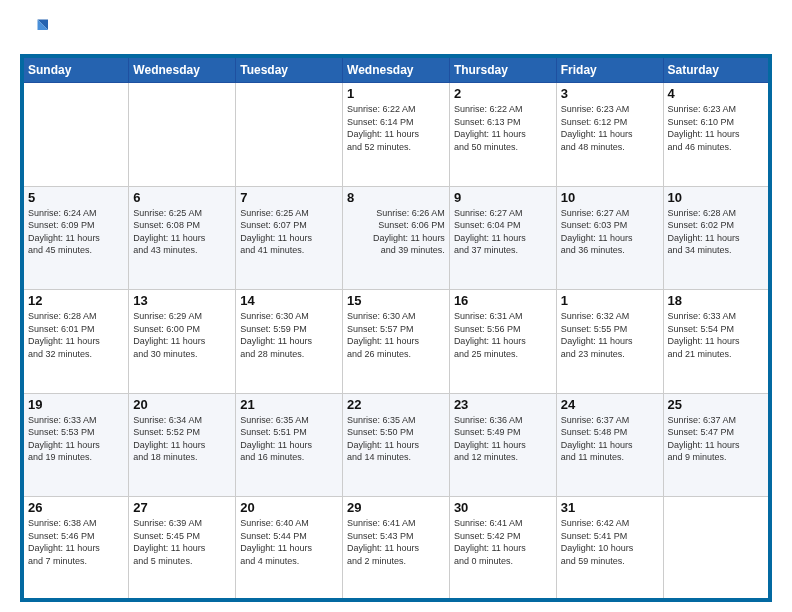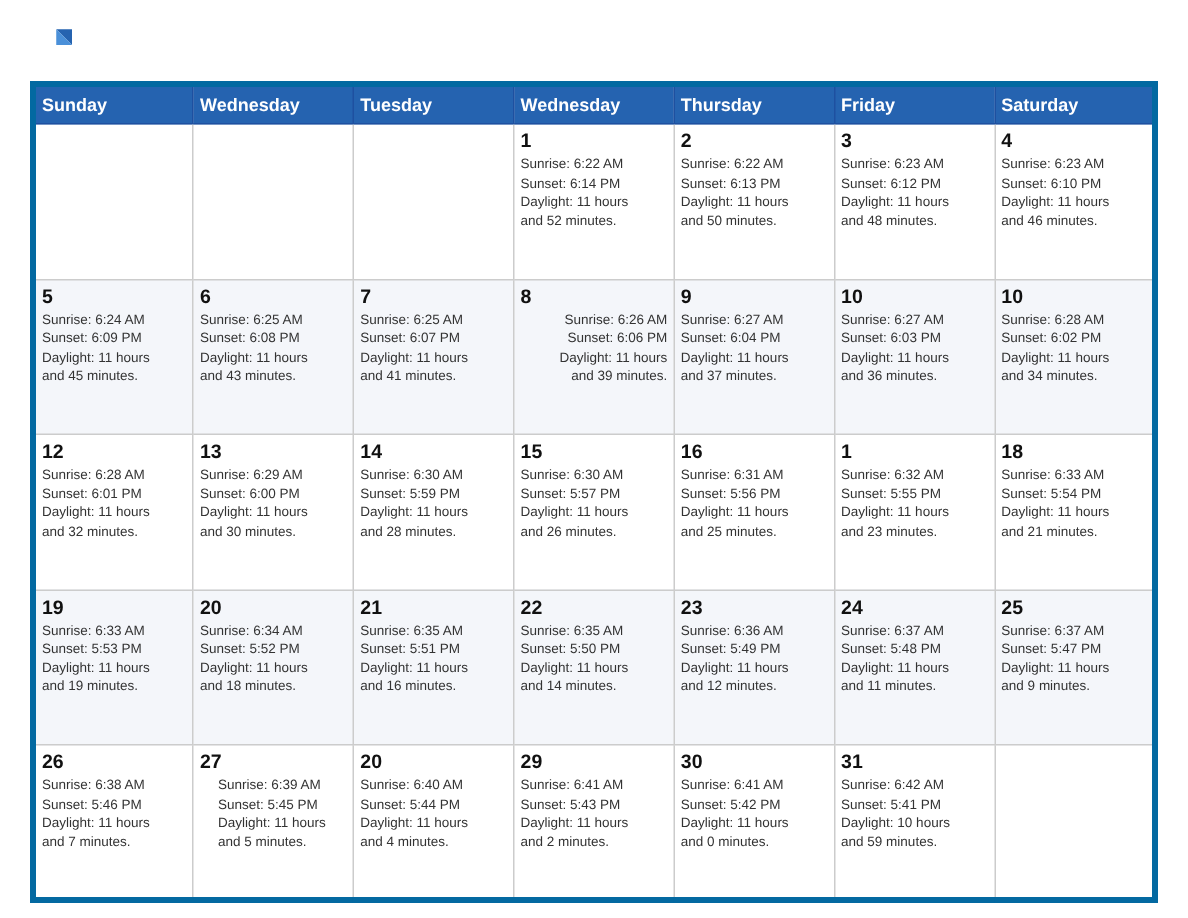--- a/index.html
+++ b/index.html
@@ -325,21 +325,21 @@
         <tr>
           <td>
             <span class="day-number">26</span>
             <div class="cell-info" style="white-space: pre-line;">Sunrise: 6:38 AM
 Sunset: 5:46 PM
 Daylight: 11 hours
 and 7 minutes.</div>
           </td>
           <td>
             <span class="day-number">27</span>
-            <div class="cell-info" style="white-space: pre-line; margin-left: 12px;">Sunrise: 6:39 AM
+            <div class="cell-info" style="white-space: pre-line;">Sunrise: 6:39 AM
 Sunset: 5:45 PM
 Daylight: 11 hours
 and 5 minutes.</div>
           </td>
           <td>
             <span class="day-number">20</span>
             <div class="cell-info" style="white-space: pre-line;">Sunrise: 6:40 AM
 Sunset: 5:44 PM
 Daylight: 11 hours
 and 4 minutes.</div>

